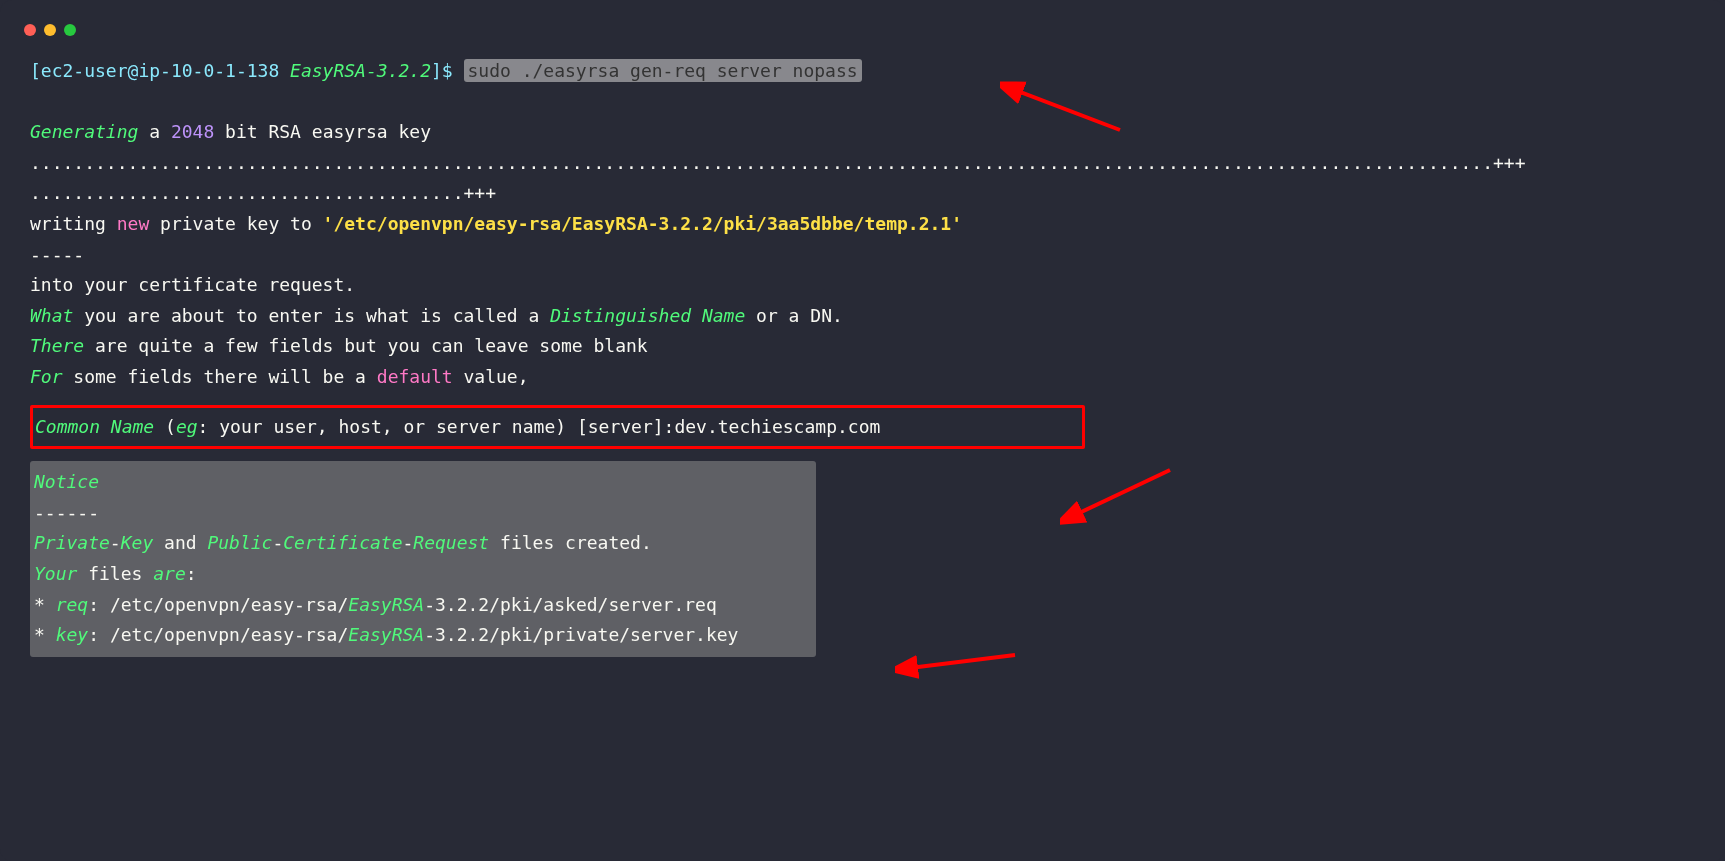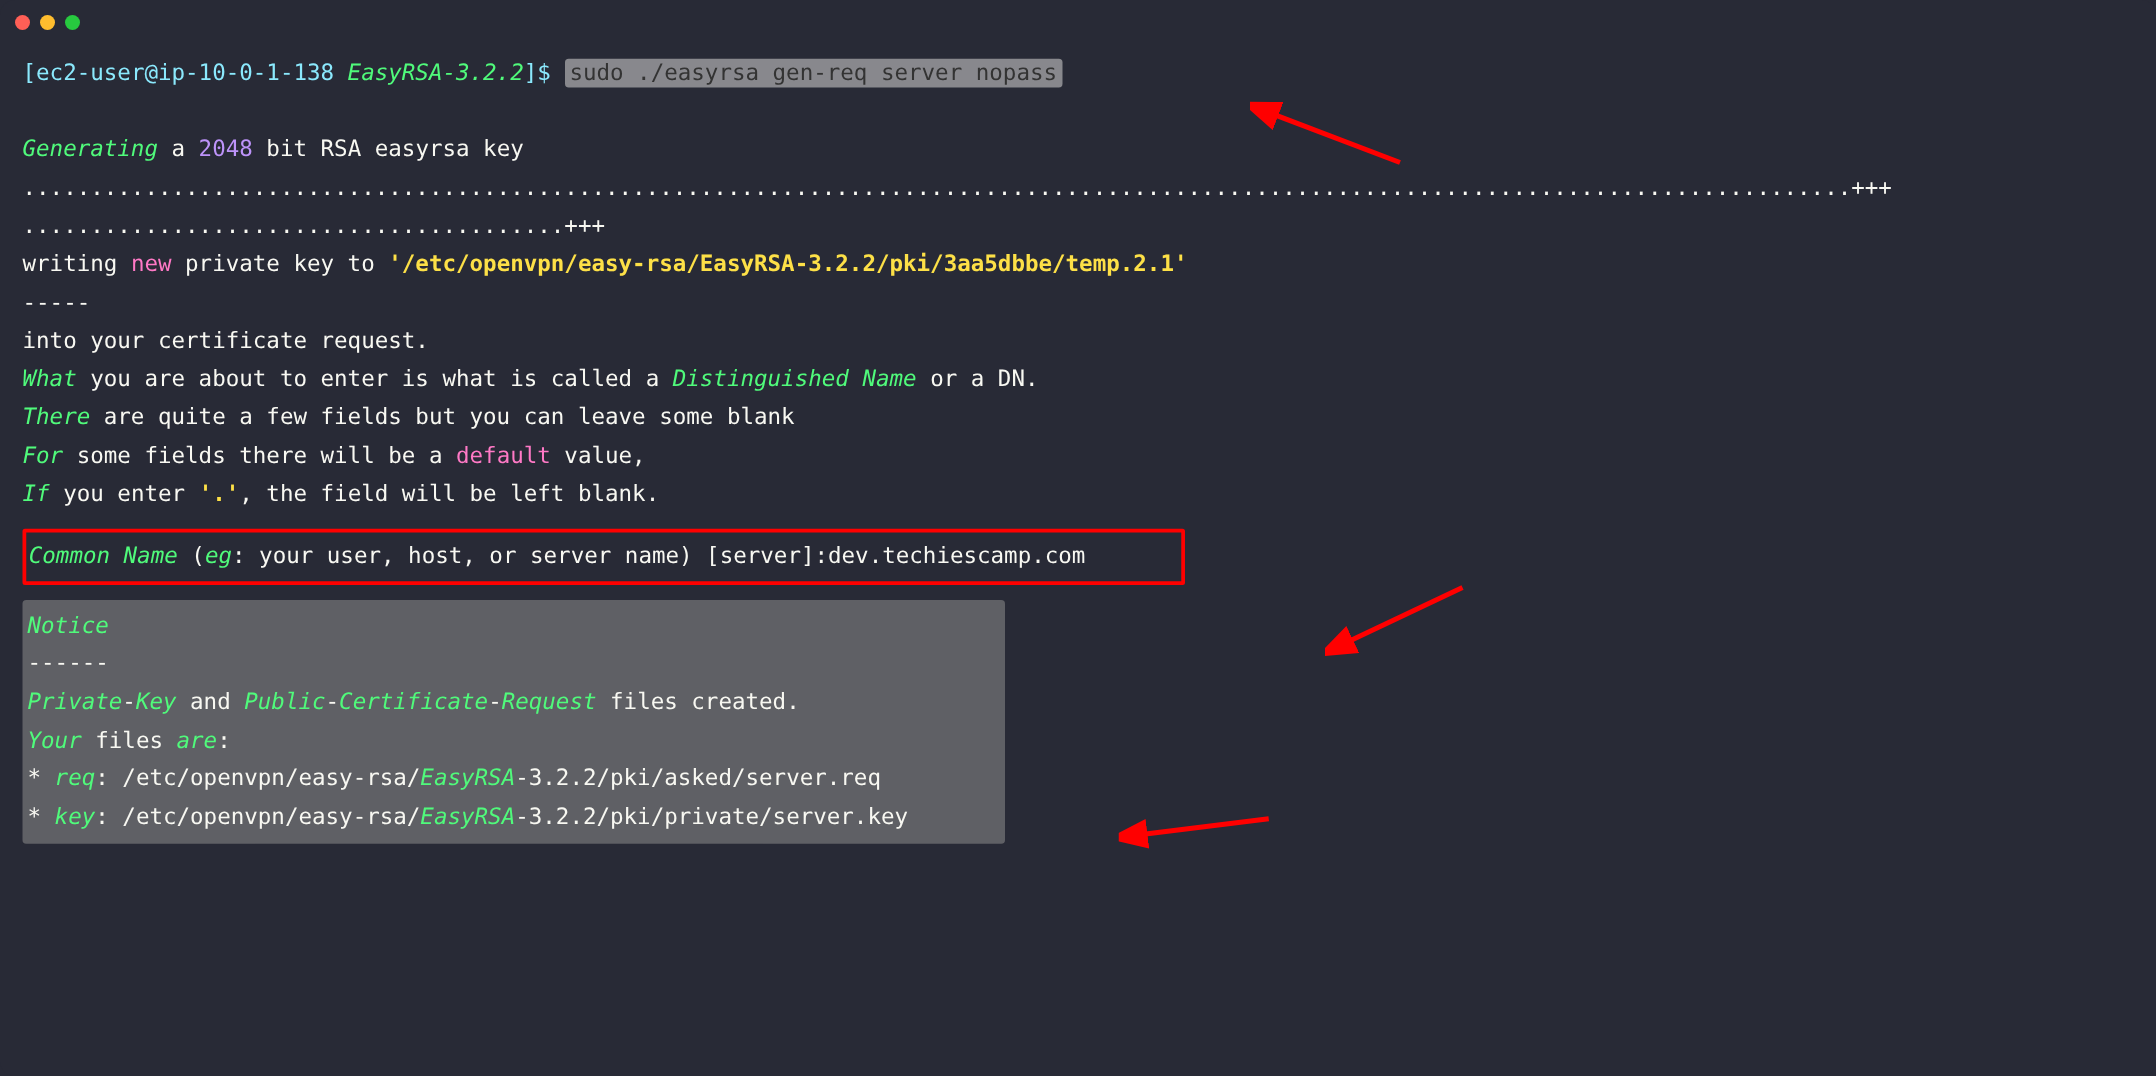--- a/index.html
+++ b/index.html
@@ -11,21 +11,21 @@
       color: #f8f8f2;
       padding: 0;
       width: 1725px;
       height: 861px;
       overflow: hidden;
       position: relative;
     }
     .terminal {
       background: #282a36;
       border-radius: 12px;
-      padding: 0;
+      padding: 12px;
       width: 100%;
       height: 100%;
     }
     .titlebar {
       display: flex;
       align-items: center;
       padding: 10px 12px;
       gap: 8px;
       height: 36px;
     }
@@ -51,21 +51,21 @@
       background: rgba(200,200,200,0.6);
       color: #333;
       padding: 1px 4px;
       border-radius: 3px;
     }
     .redbox {
       border: 3px solid #ff0000;
       padding: 4px 2px;
       margin-top: 12px;
       margin-bottom: 12px;
-      width: 930px;
+      width: 1055px;
       border-radius: 2px;
     }
     .notice-box {
       background: rgba(140,140,140,0.55);
       width: 786px;
       padding: 6px 4px;
       border-radius: 3px;
     }
     .arrow {
       position: absolute;
@@ -98,21 +98,20 @@
     <div class="line white">-----</div>
 
     <div class="line white">into your certificate request.</div>
 
     <div class="line"><span class="greenit">What</span><span class="white"> you are about to enter is what is called a </span><span class="greenit">Distinguished Name</span><span class="white"> or a </span><span class="white">DN</span><span class="white">.</span></div>
 
     <div class="line"><span class="greenit">There</span><span class="white"> are quite a few fields but you can leave some blank</span></div>
 
     <div class="line"><span class="greenit">For</span><span class="white"> some fields there will be a </span><span class="pink">default</span><span class="white"> value,</span></div>
 
-    <div class="line"><span class="greenit">If</span><span class="white"> you enter </span><span class="yellowtxt">'.'</span><span class="white">, the field will be left blank.</span></div>
 
     <div class="redbox">
       <div class="line"><span class="greenit">Common Name</span><span class="white"> (</span><span class="greenit">eg</span><span class="white">: your user, host, or server name) [server]:dev.techiescamp.com</span></div>
     </div>
 
     <div class="notice-box">
       <div class="line"><span class="greenit">Notice</span></div>
       <div class="line white">------</div>
       <div class="line"><span class="greenit">Private</span><span class="white">-</span><span class="greenit">Key</span><span class="white"> and </span><span class="greenit">Public</span><span class="white">-</span><span class="greenit">Certificate</span><span class="white">-</span><span class="greenit">Request</span><span class="white"> files created.</span></div>
       <div class="line"><span class="greenit">Your</span><span class="white"> files </span><span class="greenit">are</span><span class="white">:</span></div>

